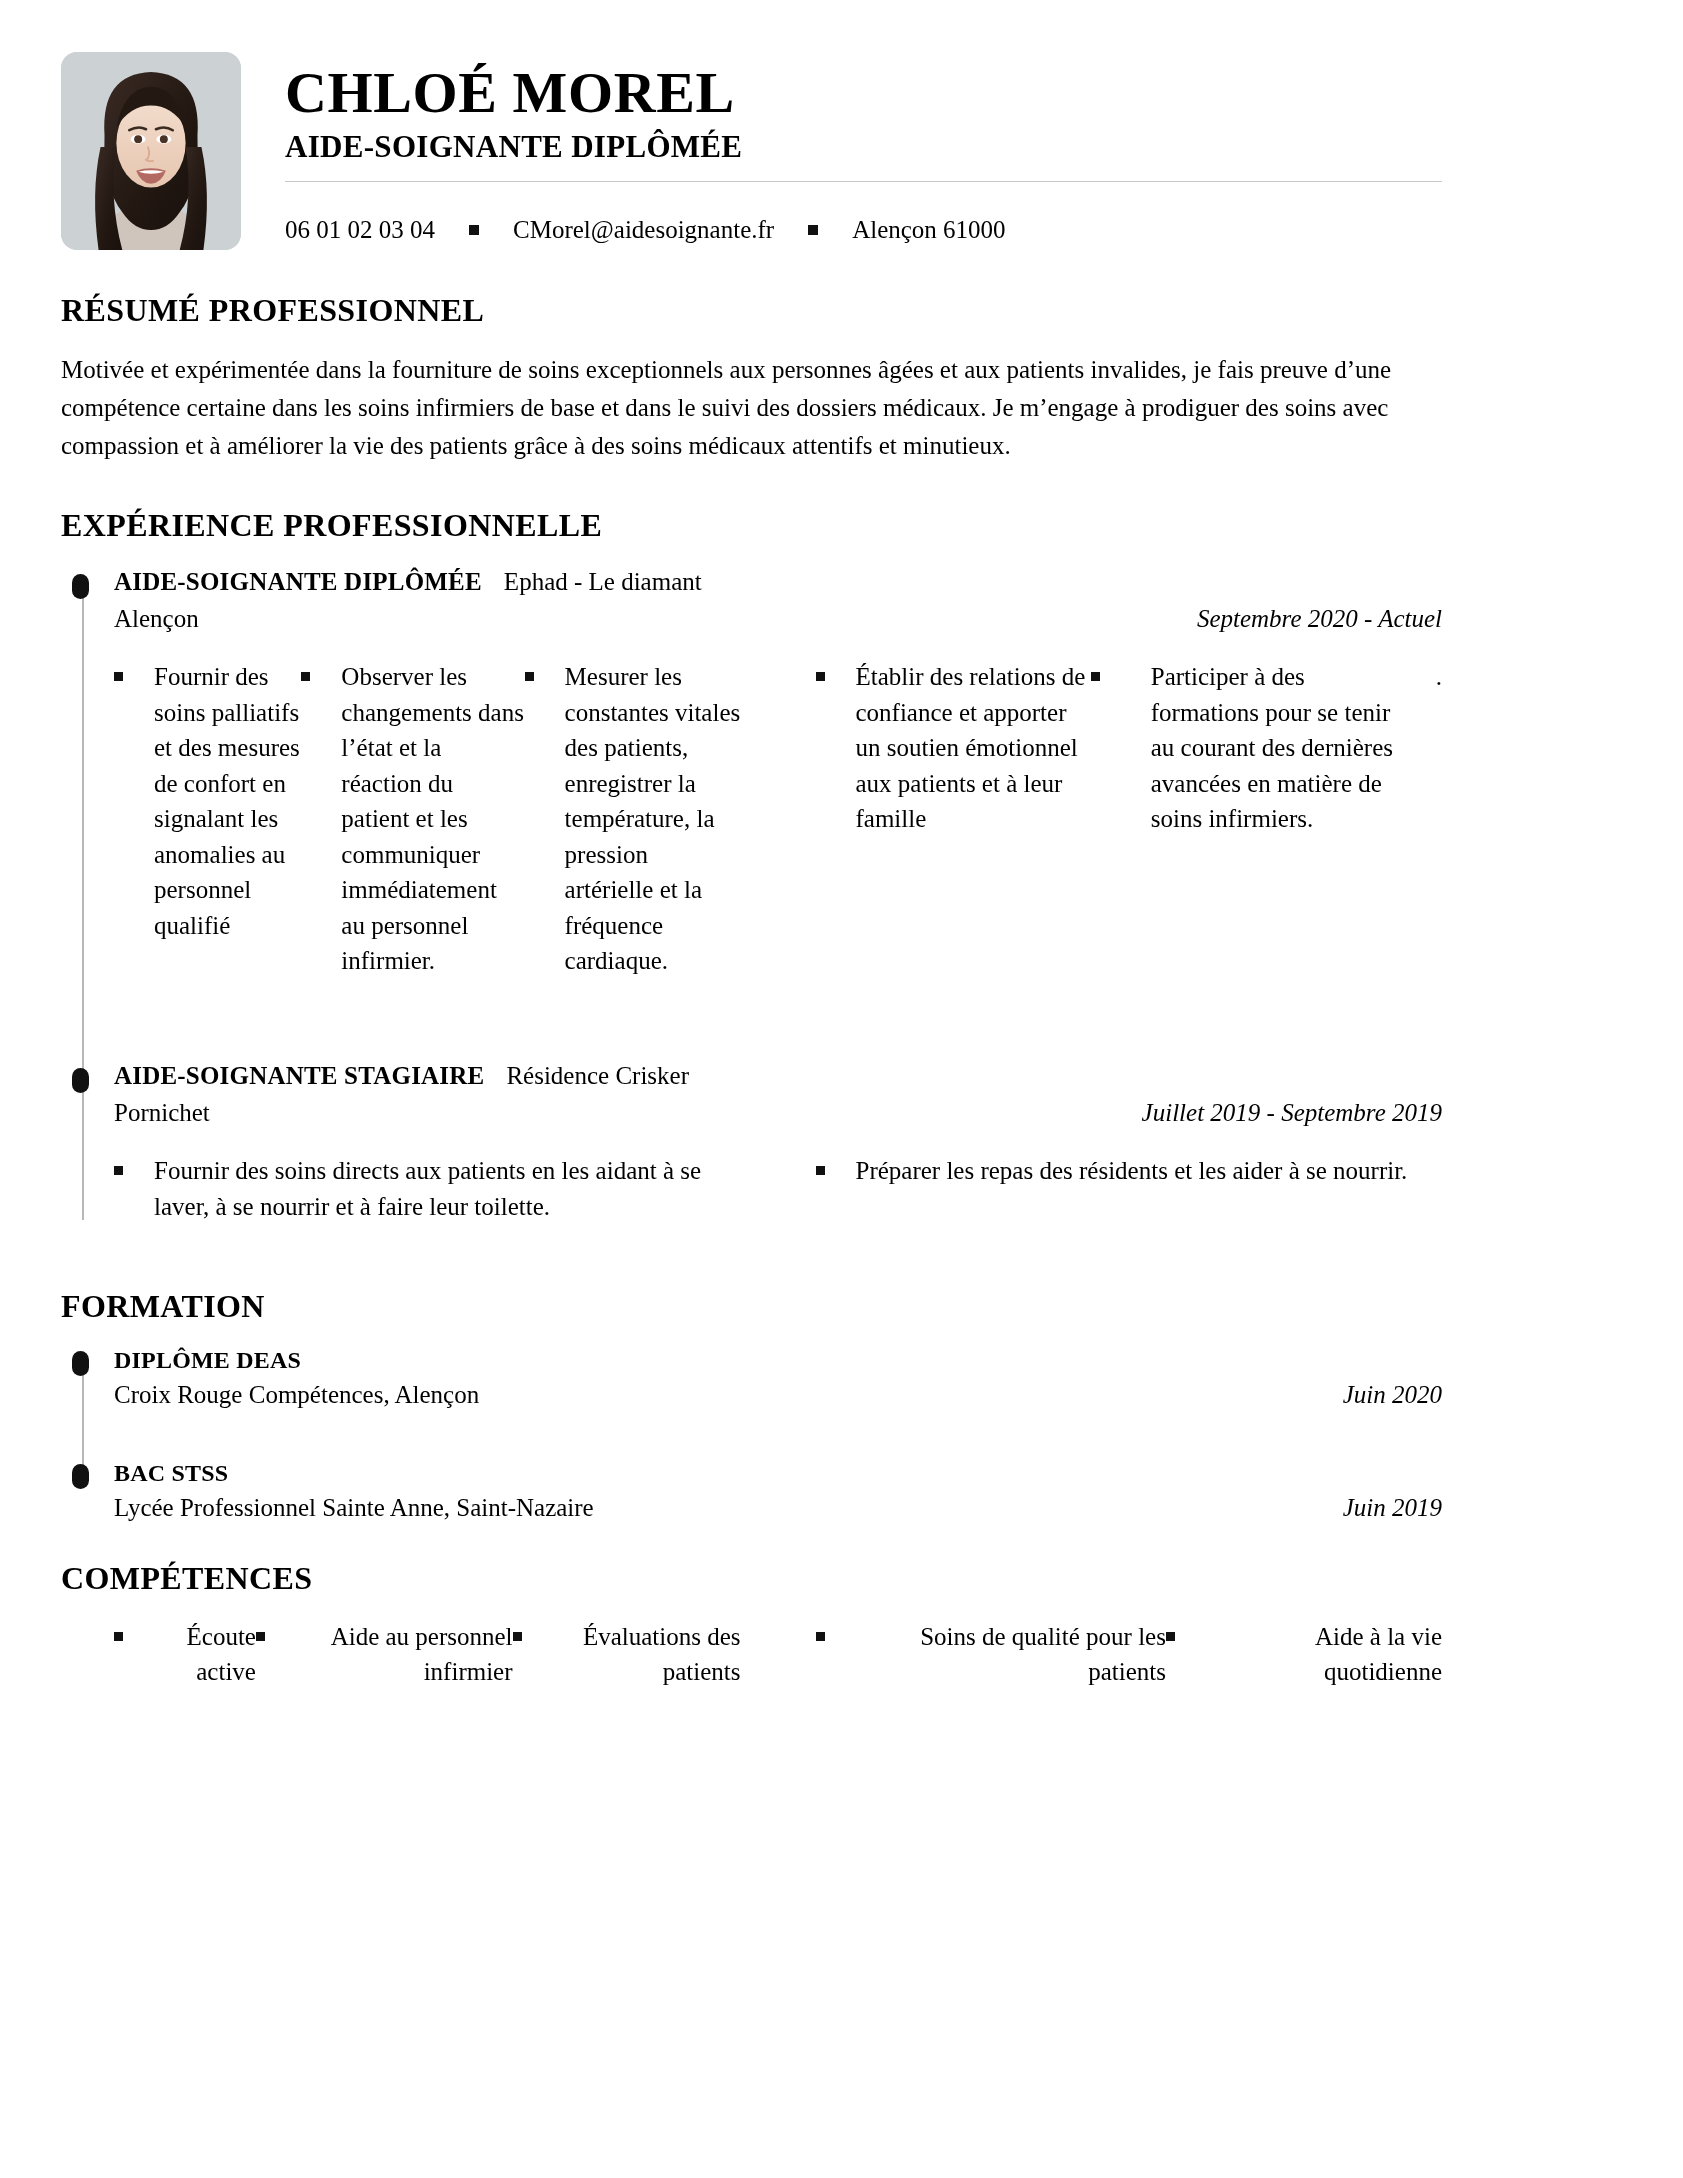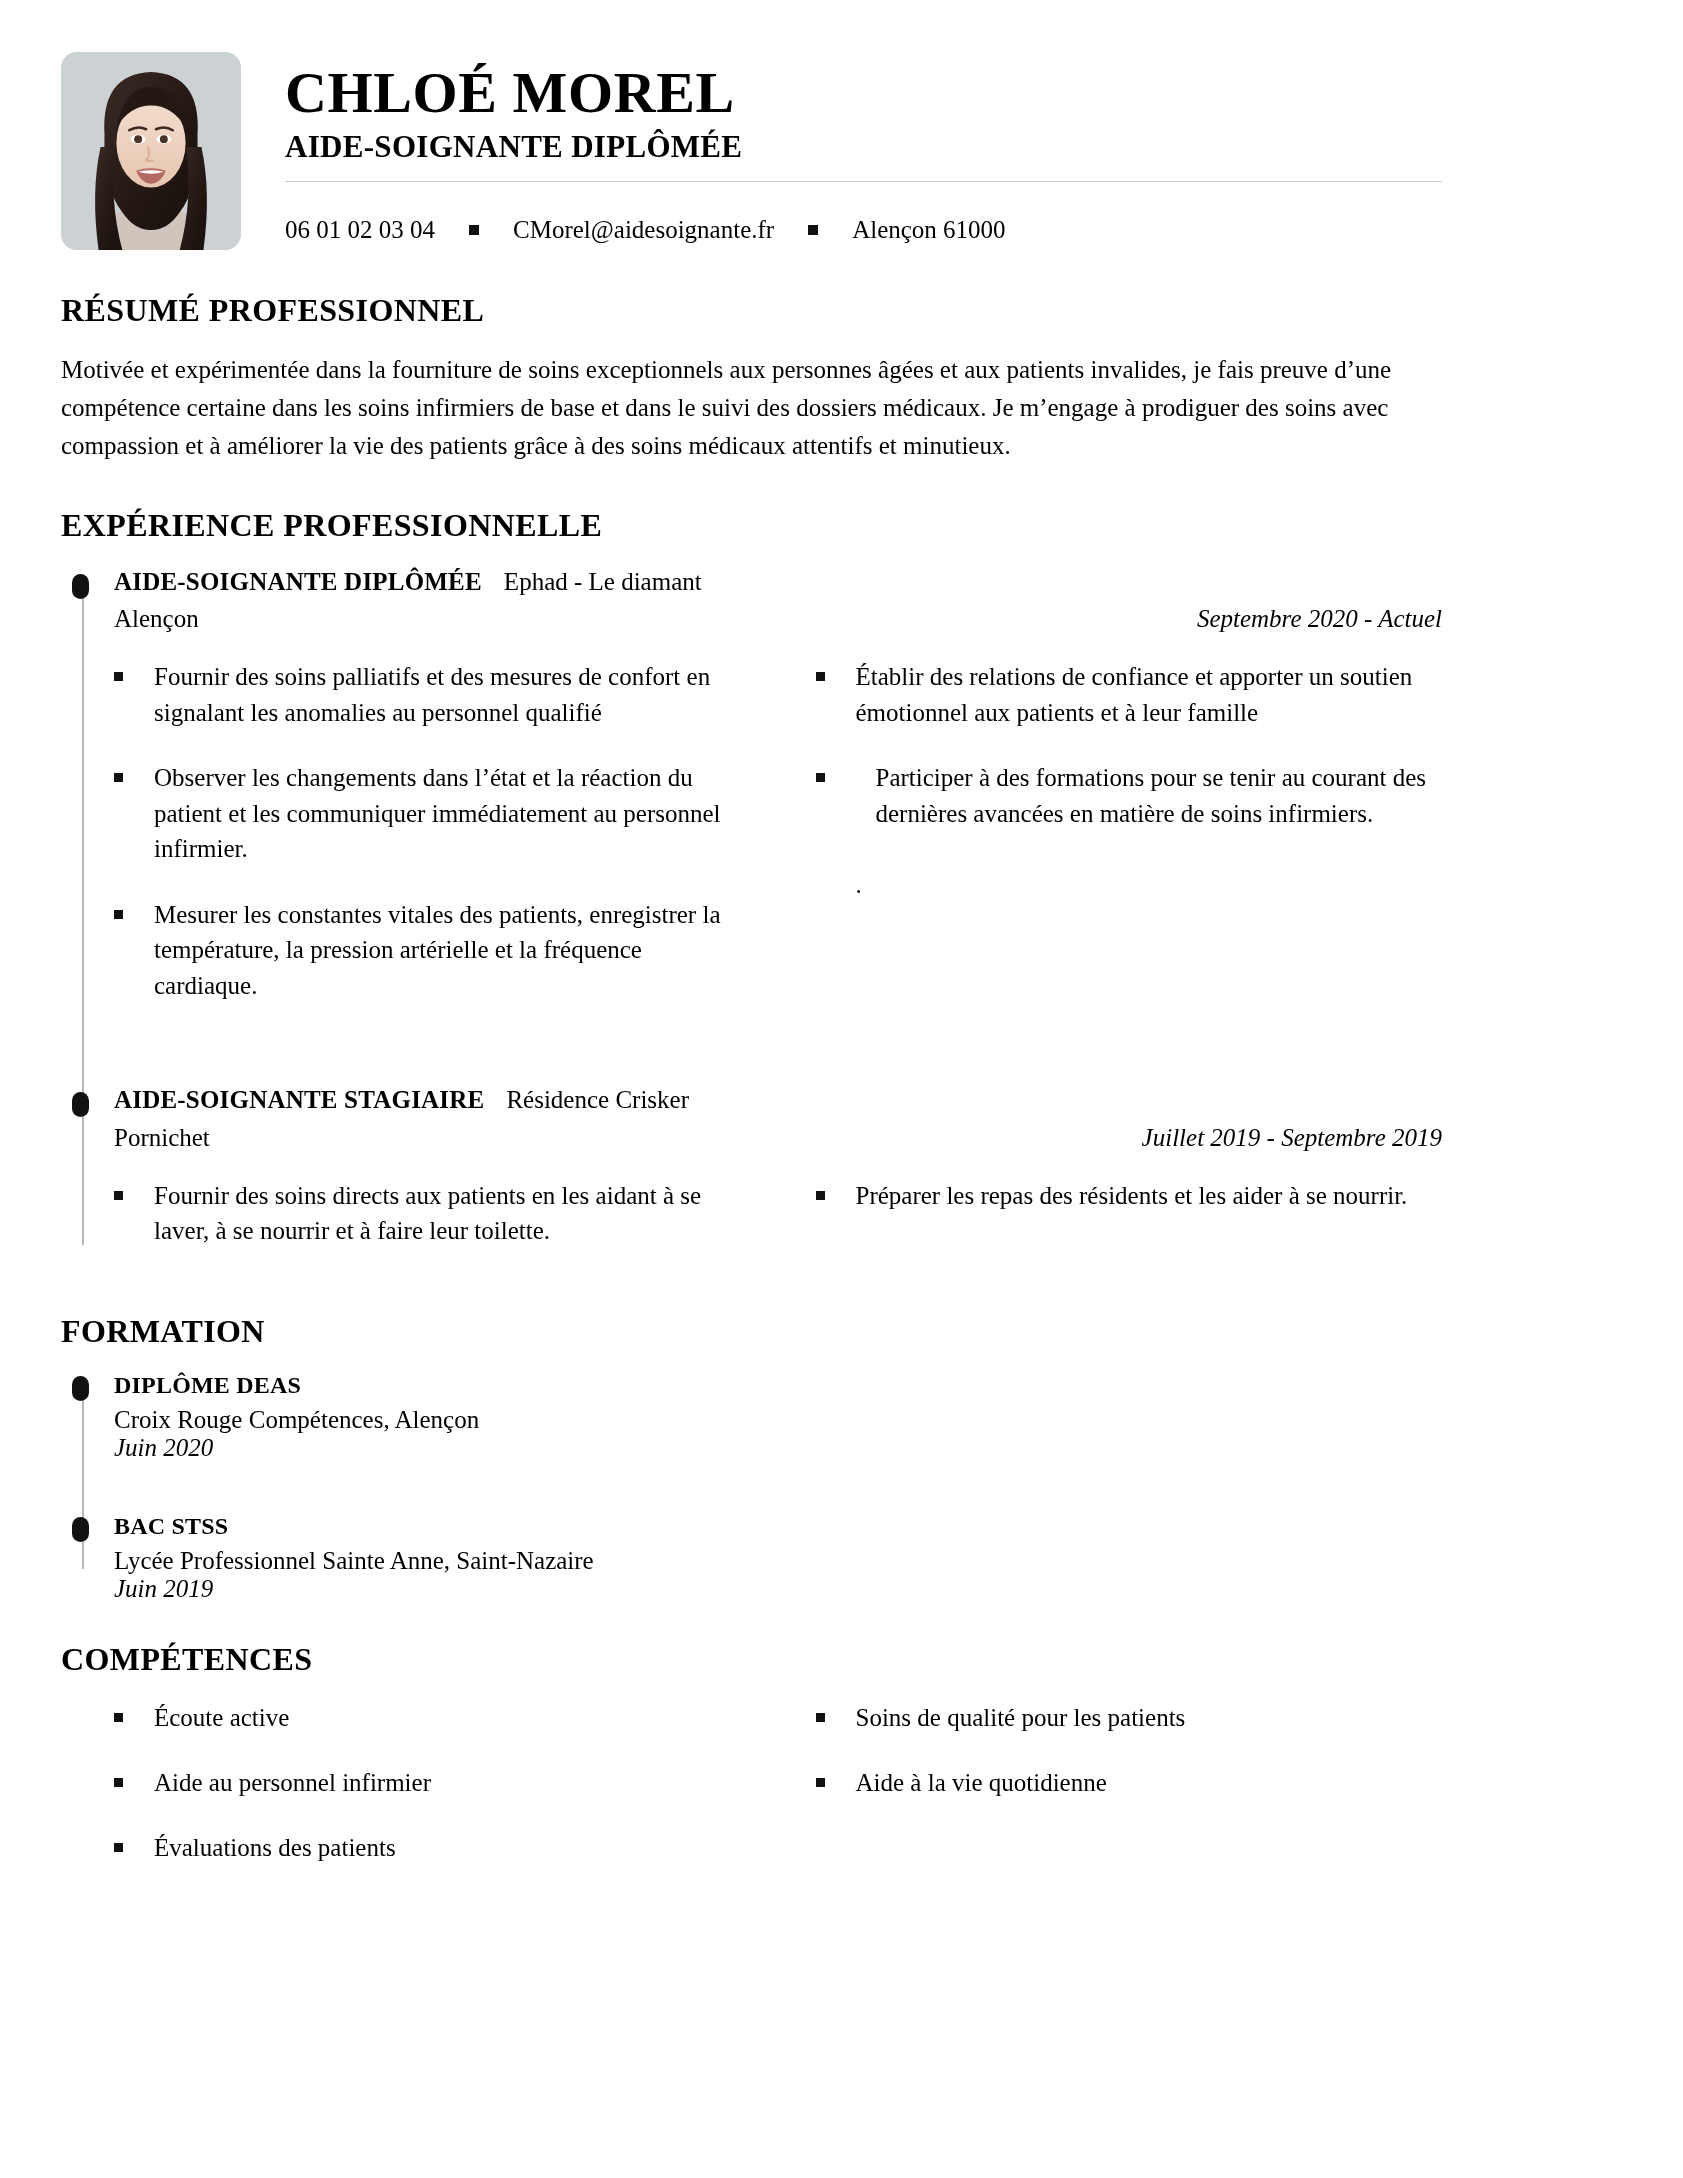--- a/index.html
+++ b/index.html
@@ -73,39 +73,38 @@
     font-size:25px; margin-top:8px;
   }
   .entry-location { font-size:25px; }
   .entry-dates { font-style:italic; font-size:25px; white-space:nowrap; }
 
   
   .bullet-grid {
     display:grid; grid-template-columns:1fr 1fr;
     column-gap:75px; row-gap:0; margin-top:26px;
   }
-  .bcol { display:flex; flex-direction:column; }
+  .bcol { display:flex; flex-direction:row; }
   .bullet {
     display:flex; align-items:flex-start;
     font-size:25px; line-height:1.42; margin-bottom:30px;
   }
   .bullet .mk {
     flex:0 0 auto; width:9px; height:9px; background:#111;
     margin-top:13px; margin-right:31px;
   }
   .bullet .bt { flex:1; }
   .bullet.no-mark .mk { background:transparent; }
 
   
   .edu-entry { position:relative; }
   .edu-degree { font-size:24px; font-weight:bold; letter-spacing:0.2px; }
   .edu-row {
-    display:flex; justify-content:space-between; align-items:flex-start;
+    display:flex; justify-content:space-between; align-items:flex-end;
     margin-top:7px;
-    flex-direction:column;
   }
   .edu-school { font-size:25px; }
   .edu-date { font-style:italic; font-size:25px; white-space:nowrap; }
 
   
   .skill-grid {
     display:grid; grid-template-columns:1fr 1fr;
     column-gap:75px; margin-top:6px; padding-left:53px;text-align:right;
   }
   .skill {

